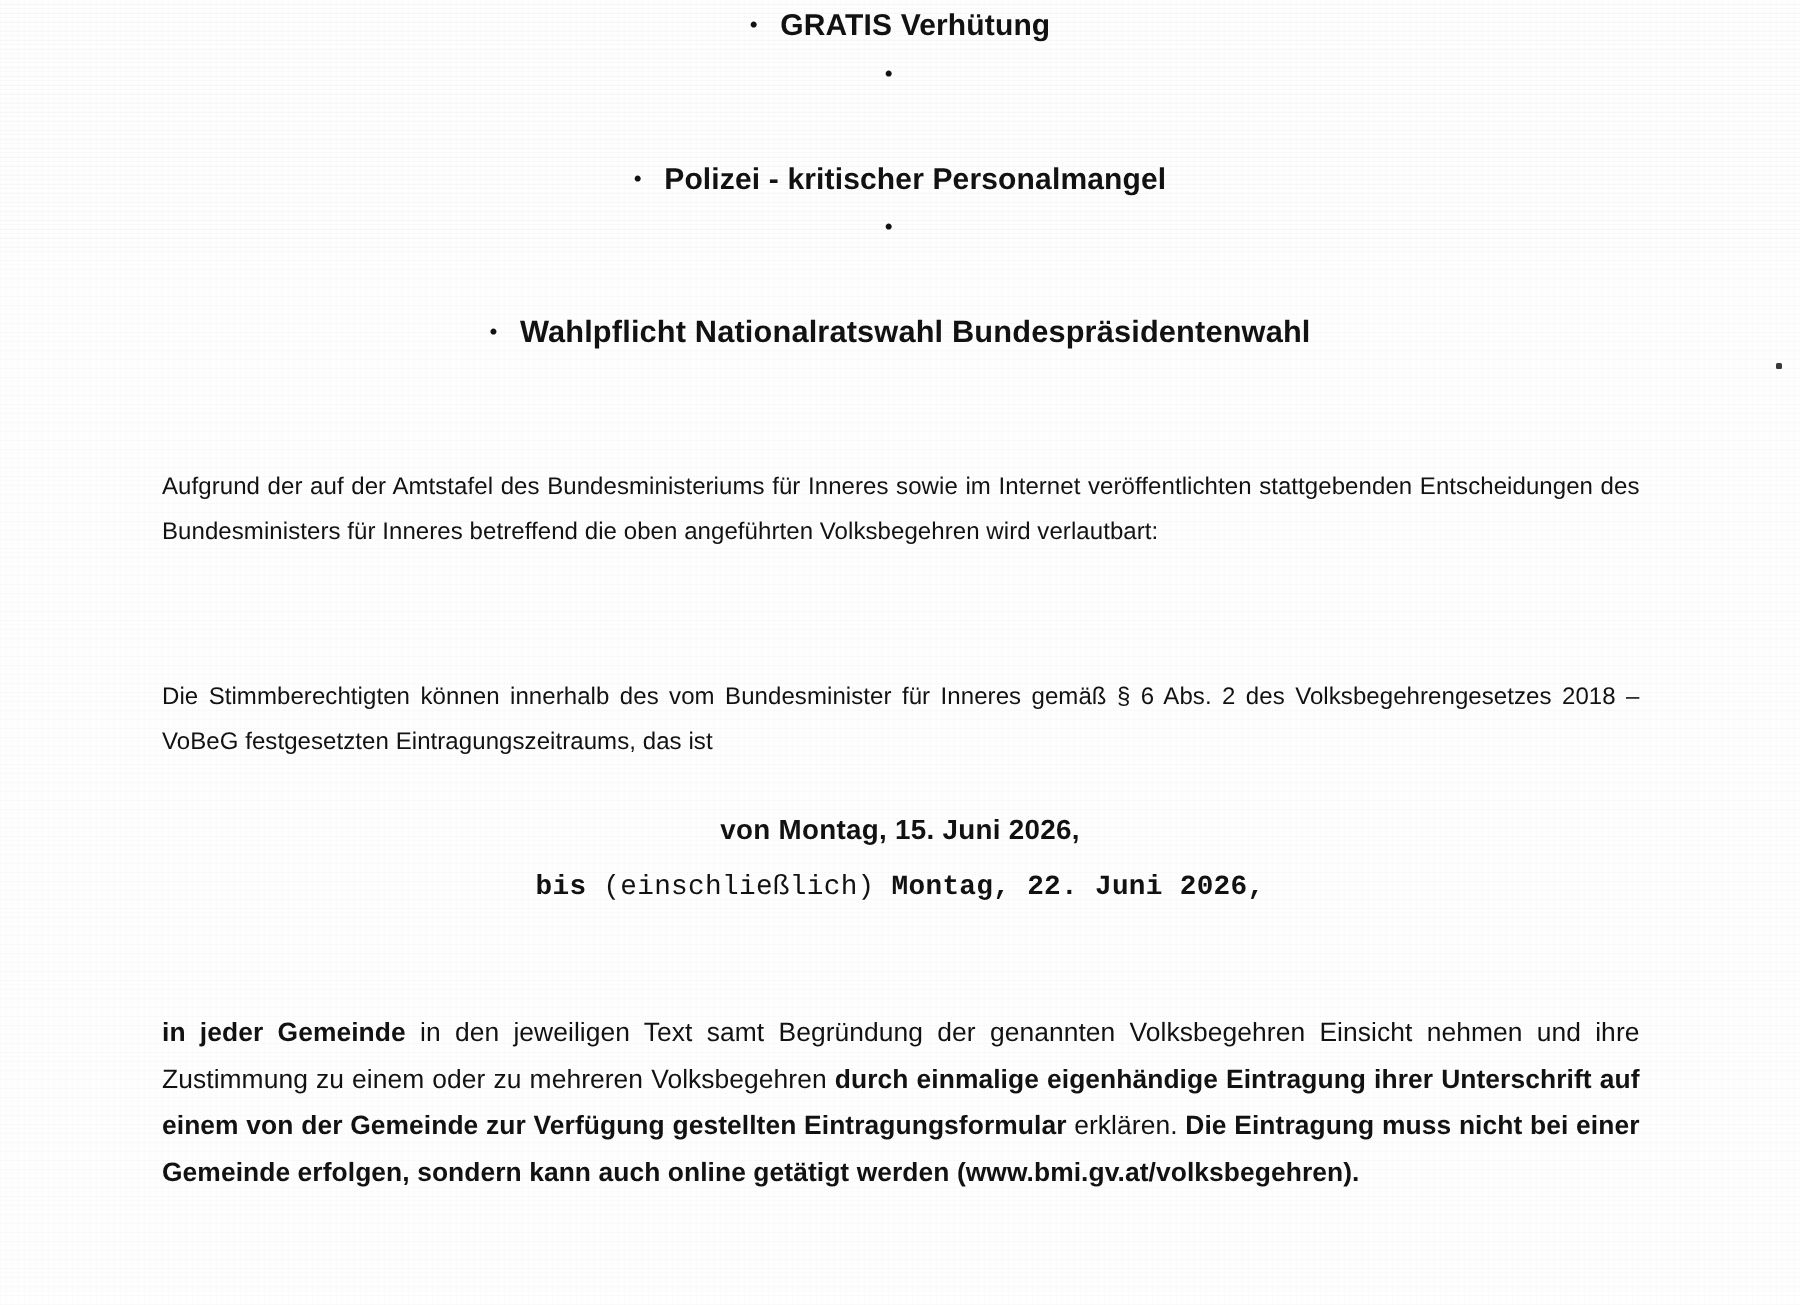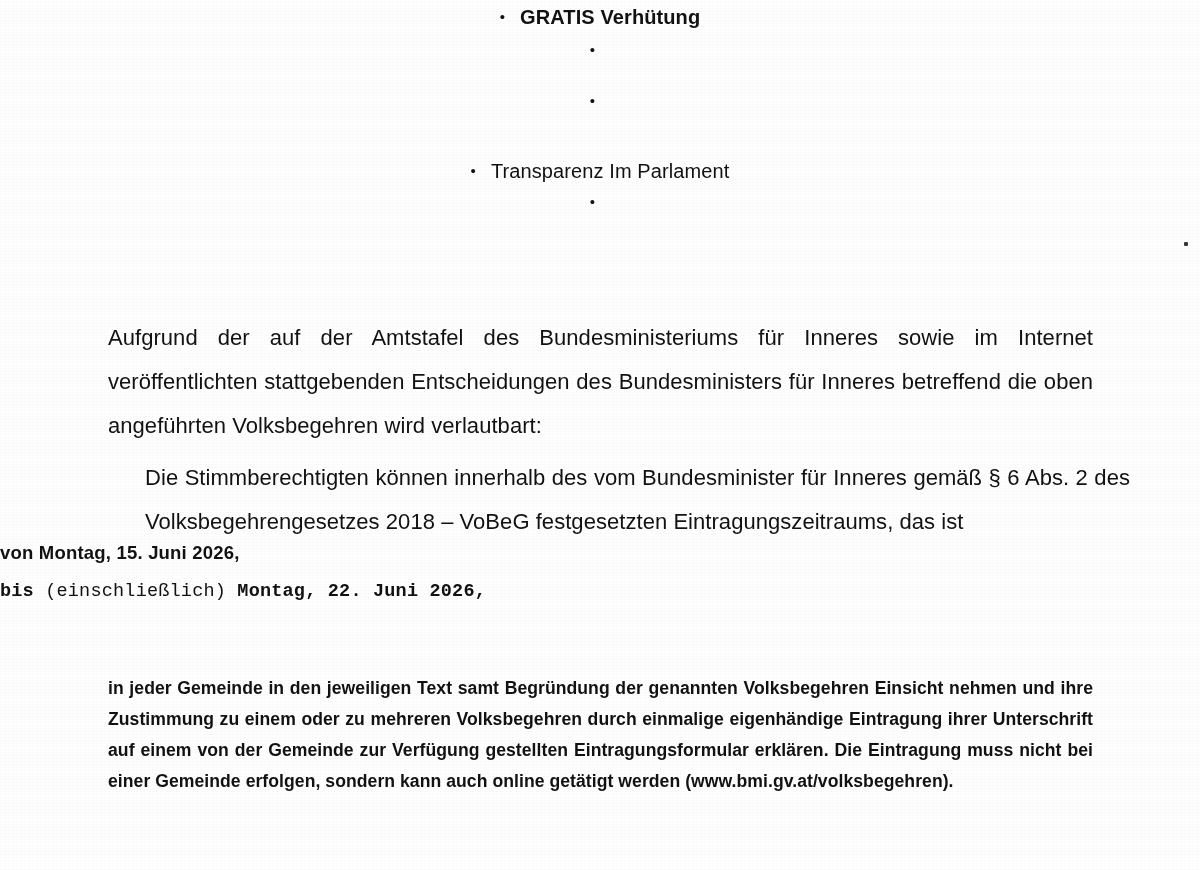--- a/index.html
+++ b/index.html
@@ -74,40 +74,41 @@
   .bullet-item.i2 { position: absolute; top: 95px;  left: 0; width: 1200px; }
   .bullet-item.i3 { position: absolute; top: 146px; left: 0; width: 1200px; }
   .bullet-item.i4 { position: absolute; top: 196px; left: 0; width: 1200px; }
   .bullet-item.i4 .btxt { font-size: 20.5px; }
 
   
   .body-block {
     position: absolute;
     left: 108px;
     width: 985px;
-    font-size: 22px;
-    line-height: 44px;
+    font-size: 16px;
+    line-height: 30px;
     text-align: justify;
     text-justify: inter-word;
     font-weight: 400;
     letter-spacing: 0.05px;
   }
   .body-block.para-1 { top: 294px; }
-  .body-block.para-2 { top: 434px; margin-left: 37px; }
+  .body-block.para-2 { top: 434px; }
   .body-block.para-3 { top: 655px; font-size: 17.6px; line-height: 31px; }
   .body-block.para-4 { top: 843px; }
 
   .body-block.para-3 .b { font-weight: 700; }
-  .body-block.para-3 .r { font-weight: 700; }
+  .body-block.para-3 .r { font-weight: 400; }
 
   
   .date-block {
     position: absolute;
     left: 0;
     width: 1200px;
+    text-align: center;
     font-weight: 700;
     font-size: 18.5px;
     line-height: 31px;
     letter-spacing: 0.2px;
   }
   .date-block.d1 { top: 537px; }
   .date-block.d2 { top: 576px; font-family: Liberation Mono, monospace; }
   .date-block .light { font-weight: 400; }
 
   
@@ -142,29 +143,30 @@
       <span class="dot">•</span>
       <span class="btxt w-medium">GRATIS Verhütung</span>
     </li>
 
     <li class="bullet-item i1">
       <span class="dot">•</span>
     </li>
 
     <li class="bullet-item i2">
       <span class="dot">•</span>
+      <span class="btxt w-medium">Polizei - kritischer Personalmangel</span>
     </li>
 
     <li class="bullet-item i3">
       <span class="dot">•</span>
-      <span class="btxt w-regular">Transparenz Im Parlament</span>
     </li>
 
     <li class="bullet-item i4">
       <span class="dot">•</span>
+      <span class="btxt w-bold">Wahlpflicht Nationalratswahl Bundespräsidentenwahl</span>
     </li>
 
   </ul>
 
   <div class="speck"></div>
 
   <p class="body-block para-1">Aufgrund der auf der Amtstafel des Bundesministeriums für Inneres sowie im Internet veröffentlichten stattgebenden Entscheidungen des Bundesministers für Inneres betreffend die oben angeführten Volksbegehren wird verlautbart:</p>
 
   <p class="body-block para-2">Die Stimmberechtigten können innerhalb des vom Bundesminister für Inneres gemäß § 6 Abs. 2 des Volksbegehrengesetzes 2018 – VoBeG festgesetzten Eintragungszeitraums, das ist</p>
 

